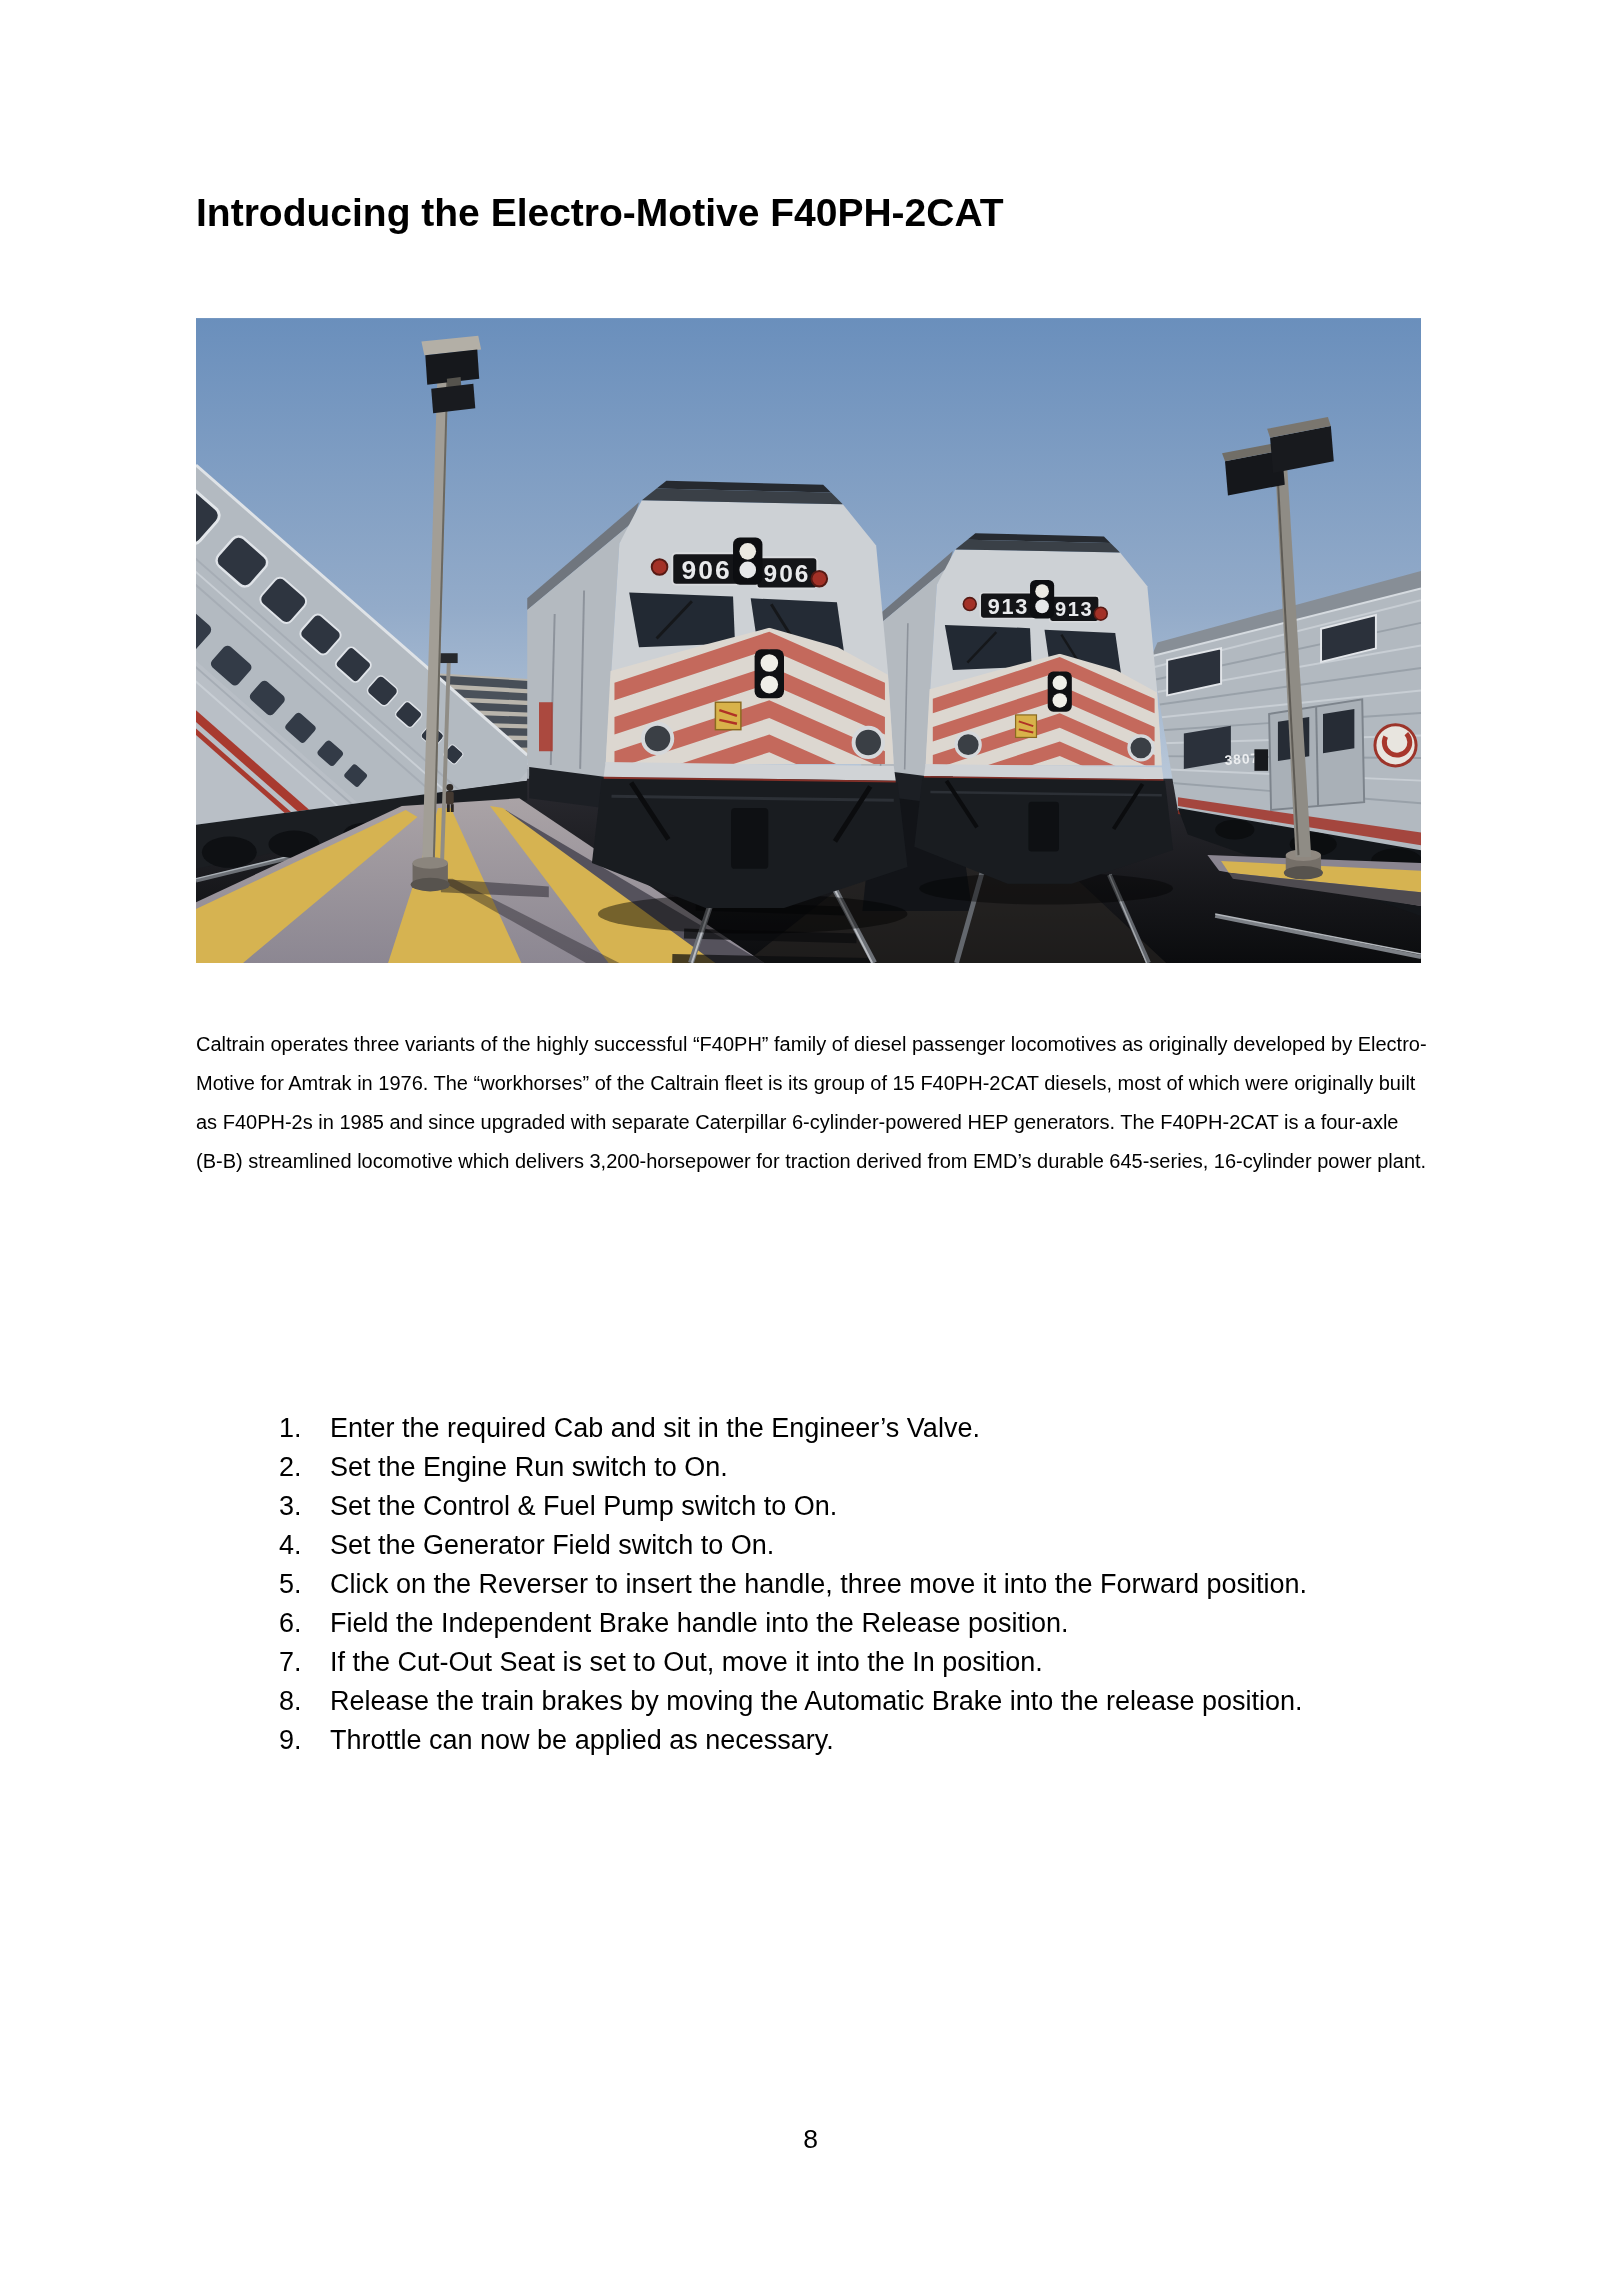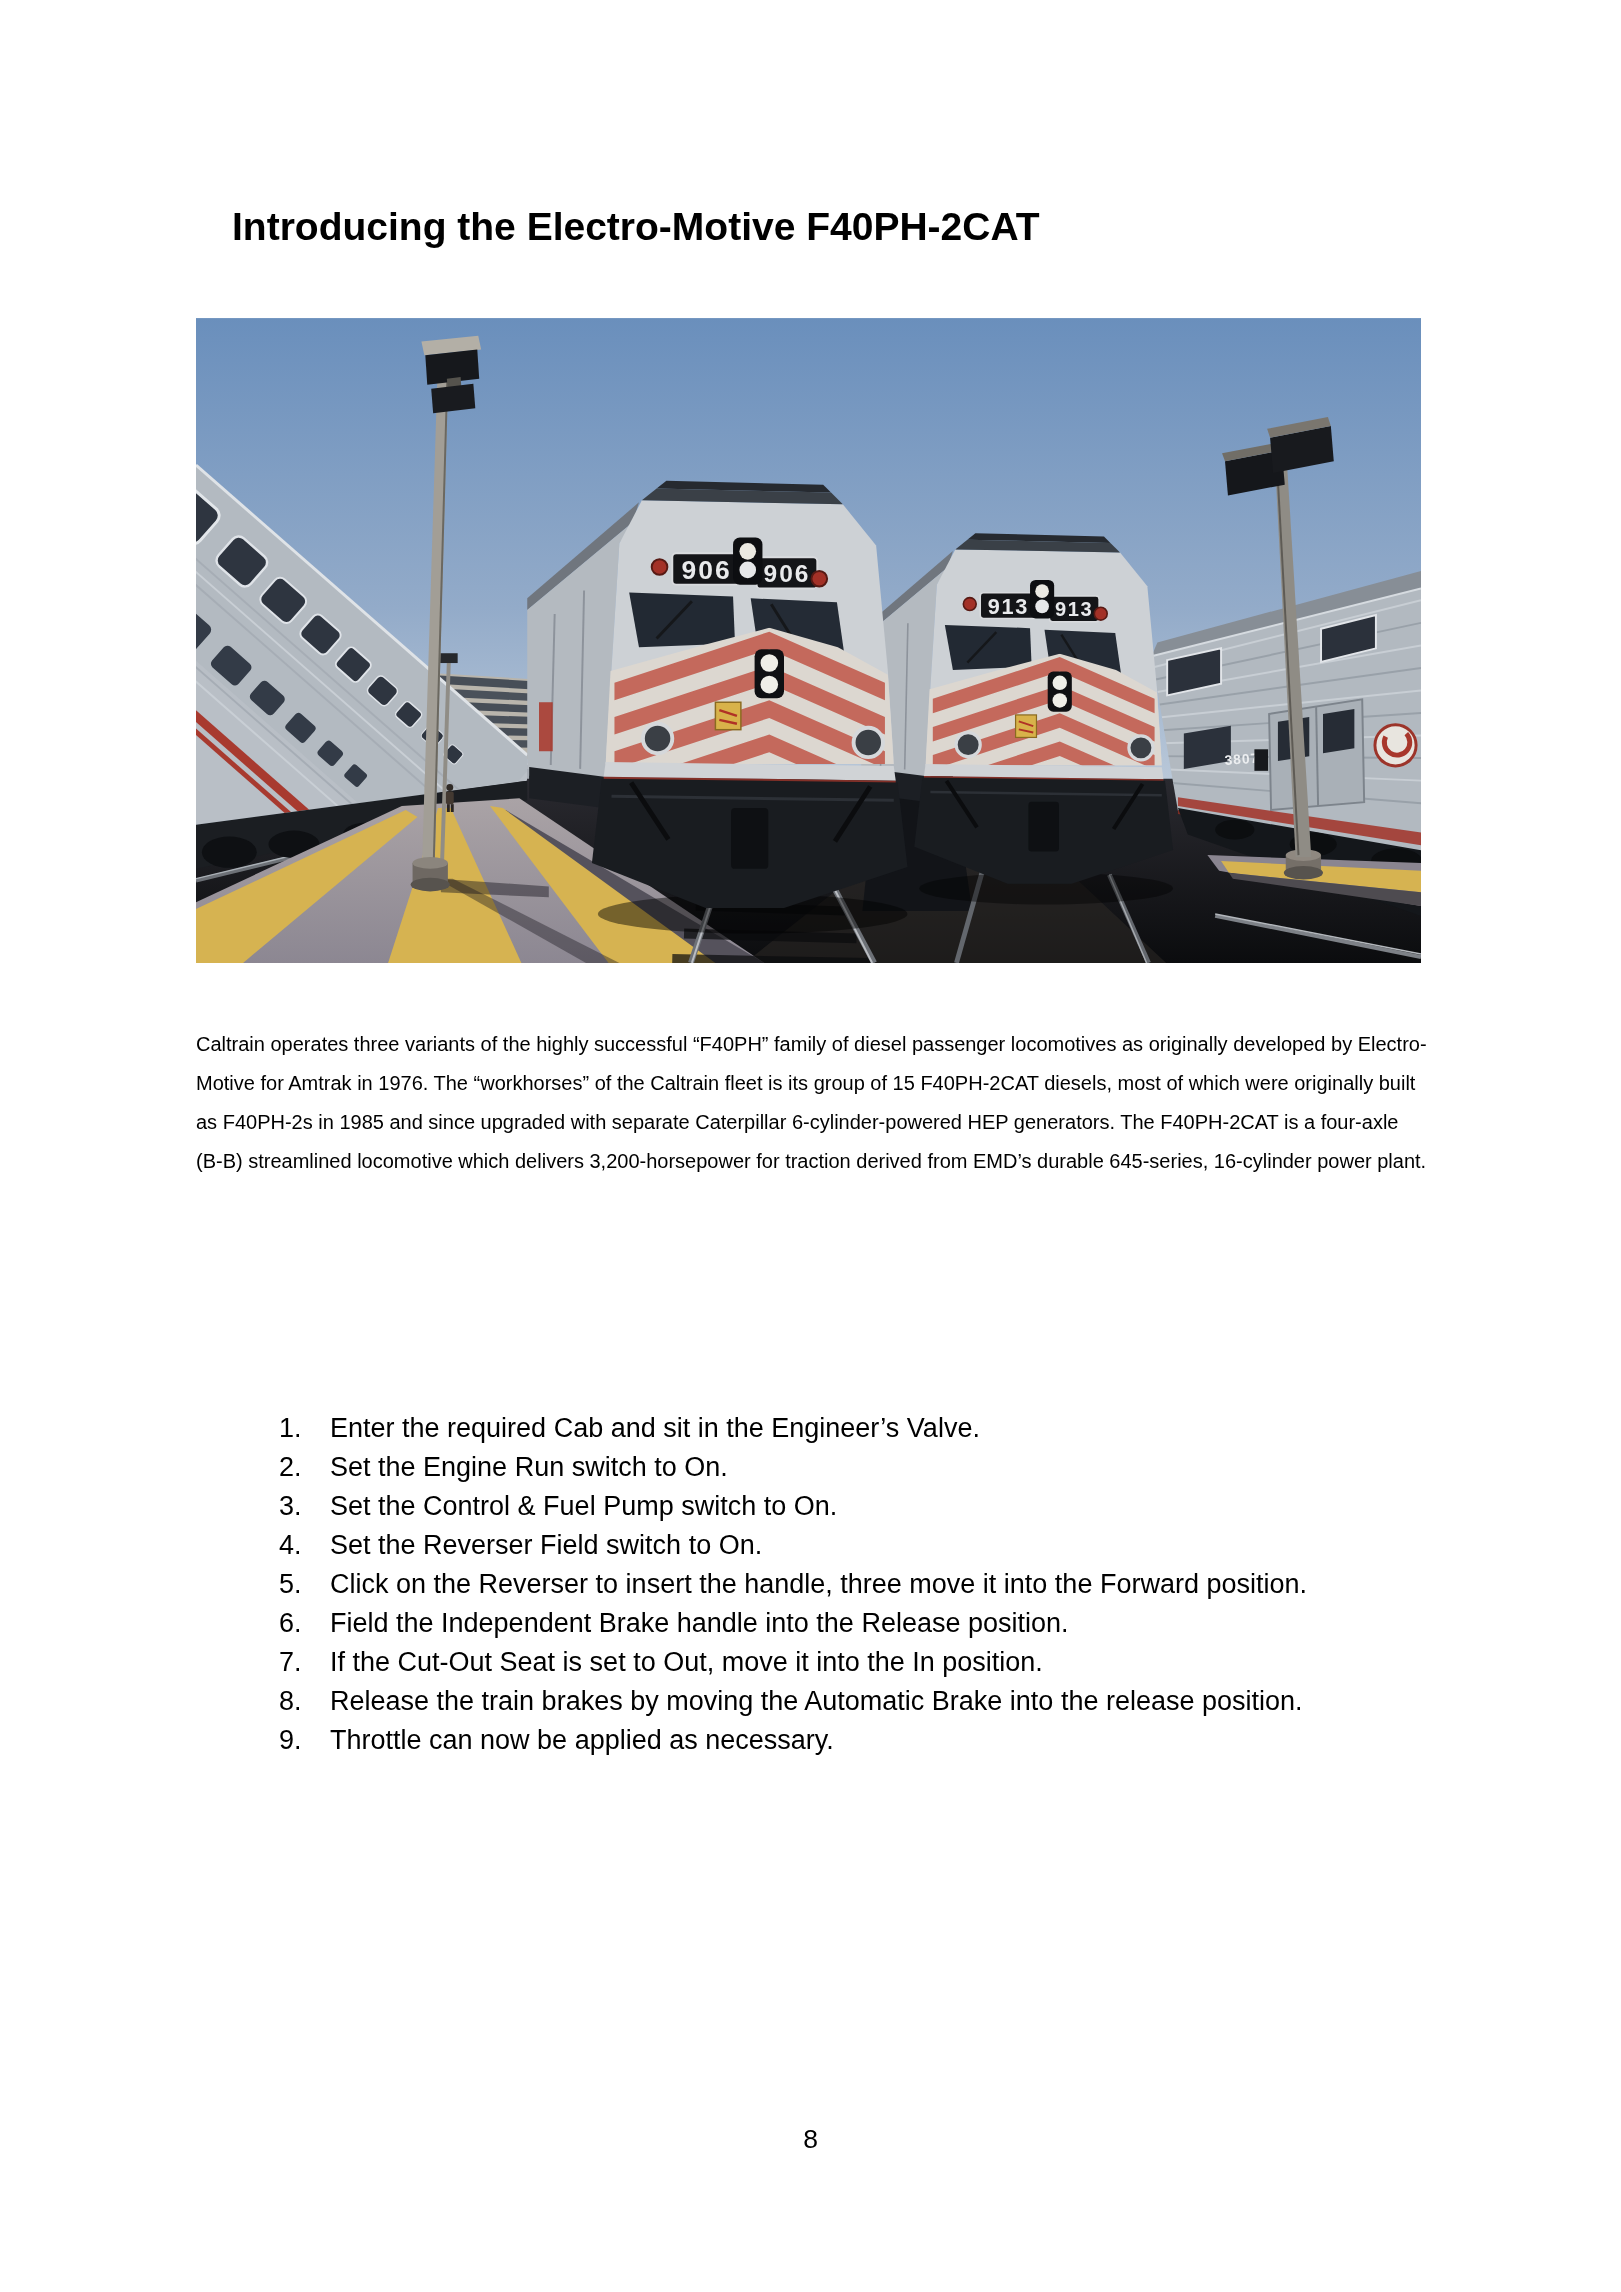--- a/index.html
+++ b/index.html
@@ -4,21 +4,21 @@
 <style>
   html,body { margin:0; padding:0; background:#ffffff; }
   .page {
     position:relative; width:1621px; height:2293px; background:#ffffff;
     font-family:"Liberation Sans", sans-serif; color:#000; overflow:hidden;
   }
   .h-main {
     position:absolute; left:196px; margin:0; font-size:39px; line-height:45px;
     font-weight:bold; letter-spacing:0px; white-space:nowrap;
   }
-  #intro-heading   { top:204px;margin-left:36px; }
+  #intro-heading   { top:190px; }
   #quick-heading   { top:1313px; }
   .photo-wrap { position:absolute; left:196px; top:318px; width:1225px; height:645px; }
   .photo-wrap svg { display:block; width:1225px; height:645px; }
   .body-par {
     position:absolute; left:196px; top:1025px; width:1231px; margin:0;
     font-size:20px; line-height:39px;
   }
   ol.steps {
     position:absolute; left:196px; top:1409px; width:1235px; margin:0;
     padding:0 0 0 134px; list-style:none; counter-reset:step;
@@ -347,21 +347,21 @@
     </svg>
   </figure>
 
   <p class="body-par">Caltrain operates three variants of the highly successful “F40PH” family of diesel passenger locomotives as originally developed by Electro-Motive for Amtrak in 1976. The “workhorses” of the Caltrain fleet is its group of 15 F40PH-2CAT diesels, most of which were originally built as F40PH-2s in 1985 and since upgraded with separate Caterpillar 6-cylinder-powered HEP generators. The F40PH-2CAT is a four-axle (B-B) streamlined locomotive which delivers 3,200-horsepower for traction derived from EMD’s durable 645-series, 16-cylinder power plant.</p>
 
 
   <ol class="steps">
     <li>Enter the required Cab and sit in the Engineer’s Valve.</li>
     <li>Set the Engine Run switch to On.</li>
     <li>Set the Control &amp; Fuel Pump switch to On.</li>
-    <li>Set the Reverser Field switch to On.</li>
+    <li>Set the Generator Field switch to On.</li>
     <li>Click on the Reverser to insert the handle, three move it into the Forward position.</li>
     <li>Field the Independent Brake handle into the Release position.</li>
     <li>If the Cut-Out Seat is set to Out, move it into the In position.</li>
     <li>Release the train brakes by moving the Automatic Brake into the release position.</li>
     <li>Throttle can now be applied as necessary.</li>
   </ol>
 
   <div class="page-num">8</div>
 
 </div>

